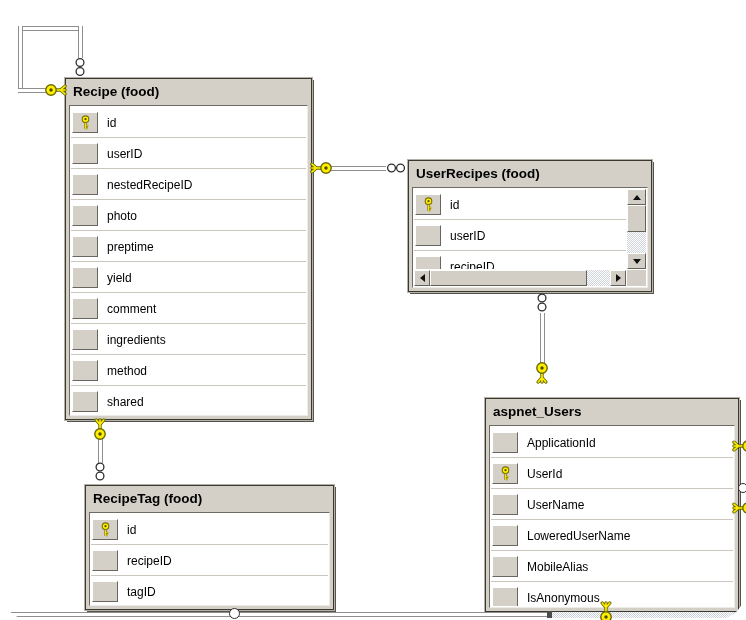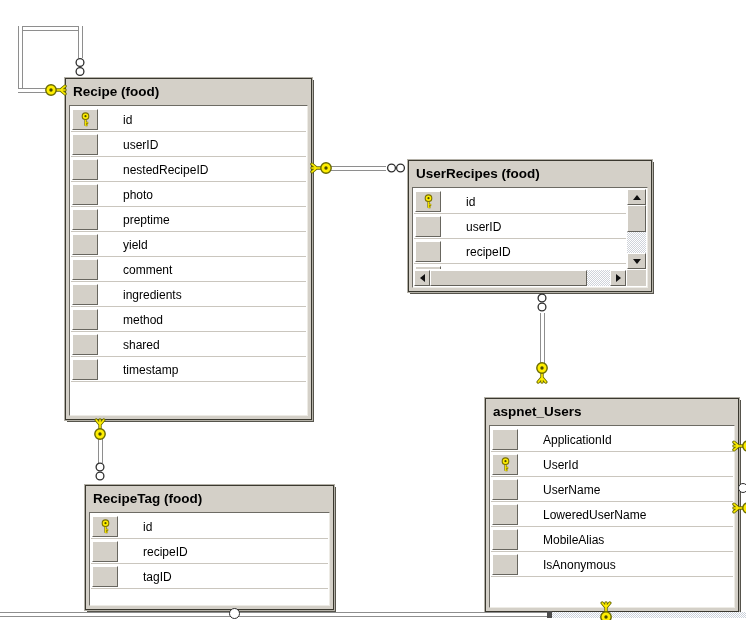--- a/index.html
+++ b/index.html
@@ -1,29 +1,29 @@
 <!DOCTYPE html>
 <html><head>
 <meta charset="utf-8">
 <style>
   html,body{margin:0;padding:0;background:#fff;}
   .canvas{position:relative;width:746px;height:620px;overflow:hidden;background:#ffffff;
-          font-family:"Liberation Sans", sans-serif;color:#000;}
+          font-family:"Liberation Sans", sans-serif;color:#000;border-radius:31px;}
 
   
   .tbl{position:absolute;background:#d4d0c8;border:1px solid #3a382f;
        outline:1px solid #b4b1a8;box-shadow:2px 2px 0 #56544c;z-index:1;}
   .ttl{position:absolute;left:0;right:0;top:0;height:26px;
        font-weight:bold;font-size:13.5px;line-height:25px;padding-left:7px;
        white-space:nowrap;overflow:hidden;}
   .grid{position:absolute;left:3px;right:3px;top:26px;bottom:3px;background:#fff;
         border:1px solid;border-color:#6d6b64 #edebe5 #edebe5 #6d6b64;}
   .rowsarea{position:absolute;left:1px;top:1px;right:1px;bottom:1px;overflow:hidden;}
   .rowsarea.clip{right:21px;bottom:18px;}
-  .trow{position:relative;height:25px;display:flex;align-items:center;gap:16px;}
+  .trow{position:relative;height:31px;display:flex;align-items:center;}
   .trow::after{content:"";position:absolute;left:0;right:0;bottom:0;height:1px;background:#cac6be;}
   .sel{flex:0 0 26px;height:21px;margin-left:1px;background:#d4d0c8;
        border:1px solid;border-color:#ffffff #68665f #68665f #ffffff;
        display:flex;align-items:center;justify-content:center;box-sizing:border-box;}
   .cname{margin-left:9px;font-size:12px;white-space:nowrap;}
 
   
   .vscroll{position:absolute;top:1px;right:1px;width:19px;bottom:18px;display:flex;flex-direction:column;}
   .hscroll{position:absolute;left:1px;bottom:1px;right:21px;height:16px;display:flex;}
   .sb{background:#d2cec6;border:1px solid;border-color:#ffffff #63615a #63615a #ffffff;

